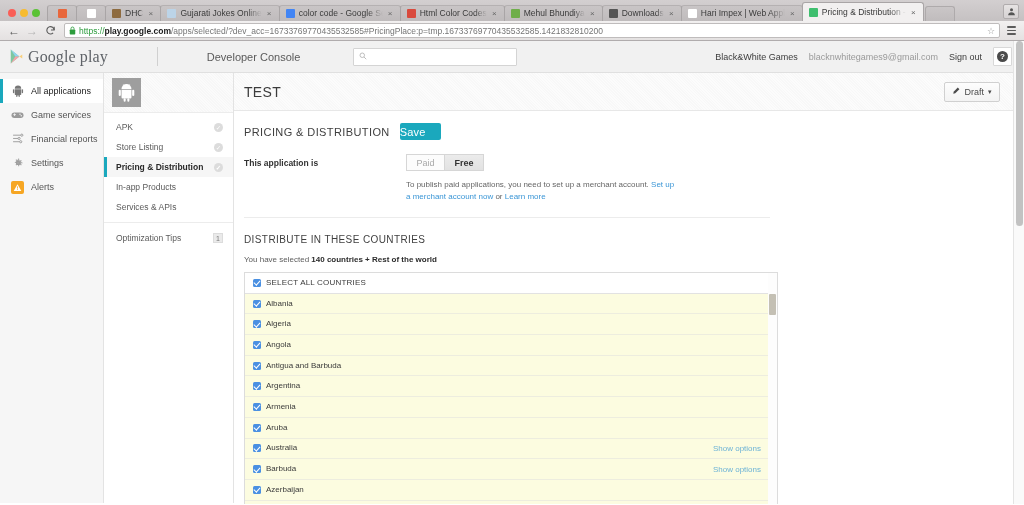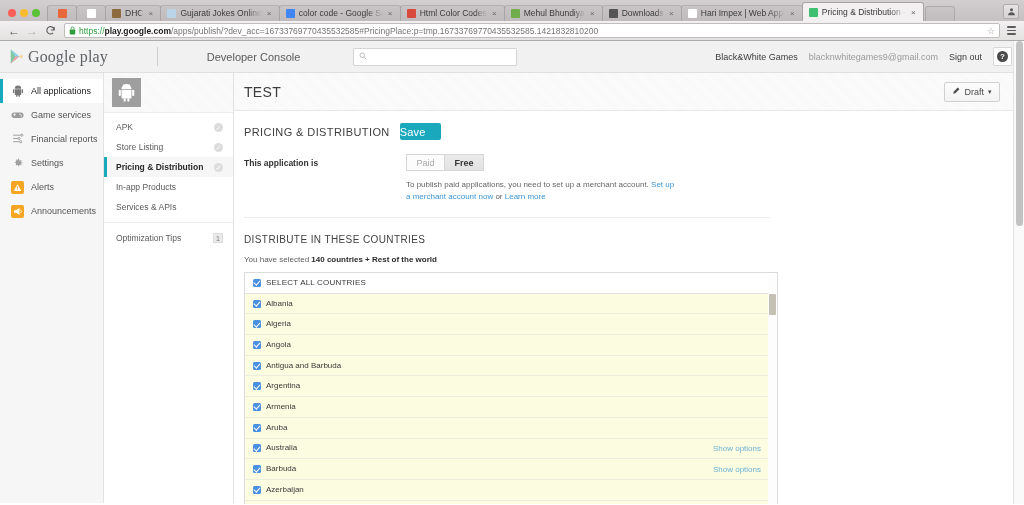--- a/index.html
+++ b/index.html
@@ -510,21 +510,21 @@
     </div>
     <div id="url-field">
       <span id="lock-icon">
         <svg width="7" height="9" viewBox="0 0 14 18">
           <rect x="1.5" y="7" width="11" height="10" rx="1.4" fill="#2c9c3c"></rect>
           <path d="M4 7V5a3 3 0 0 1 6 0v2" stroke="#2c9c3c" stroke-width="1.7" fill="none"></path>
         </svg>
       </span>
       <span id="url-scheme">https://</span>
         <span id="url-host">play.google.com</span>
-        <span id="url-rest">/apps/publish/?dev_acc=16733769770435532585#PricingPlace:p=tmp.16733769770435532585.1421832810200</span>
+        <span id="url-rest">/apps/selected/?dev_acc=16733769770435532585#PricingPlace:p=tmp.16733769770435532585.1421832810200</span>
       <span id="star-icon">☆</span>
     </div>
     <div id="menu-icon">
         <i></i>
         <i></i>
         <i></i>
       </div>
   </div>
 </div>
 
@@ -620,31 +620,20 @@
             <span class="badge-sq">
               <svg width="9" height="9" viewBox="0 0 20 20" fill="#fff">
                 <path d="M10 2.5 18.5 17.5H1.5z"></path>
                 <rect x="9.1" y="7.5" width="1.8" height="5" fill="#f6a623"></rect>
                 <rect x="9.1" y="13.6" width="1.8" height="1.8" fill="#f6a623"></rect>
               </svg>
             </span>
           </span>
           <span class="lnav-label">Alerts</span>
         </div>
-        <div class="lnav-item">
-          <span class="lnav-icon">
-            <span class="badge-sq">
-              <svg width="10" height="9" viewBox="0 0 20 18" fill="#fff">
-                <path d="M2 6.5h4l7-4.5v14l-7-4.5H2z"></path>
-                <path d="M15 5.5a4.6 4.6 0 0 1 0 7" stroke="#fff" stroke-width="1.5" fill="none"></path>
-              </svg>
-            </span>
-          </span>
-          <span class="lnav-label">Announcements</span>
-        </div>
       </div>
 
     <div id="app-col">
       <div id="app-icon-wrap">
         <div id="app-icon">
           <svg width="17" height="19" viewBox="0 0 24 26" fill="#ffffff">
             <path d="M5 9h14v11a1.5 1.5 0 0 1-1.5 1.5h-11A1.5 1.5 0 0 1 5 20z"></path>
             <rect x="1" y="9" width="3" height="9" rx="1.5"></rect>
             <rect x="20" y="9" width="3" height="9" rx="1.5"></rect>
             <rect x="8" y="21" width="2.8" height="5" rx="1.4"></rect>

